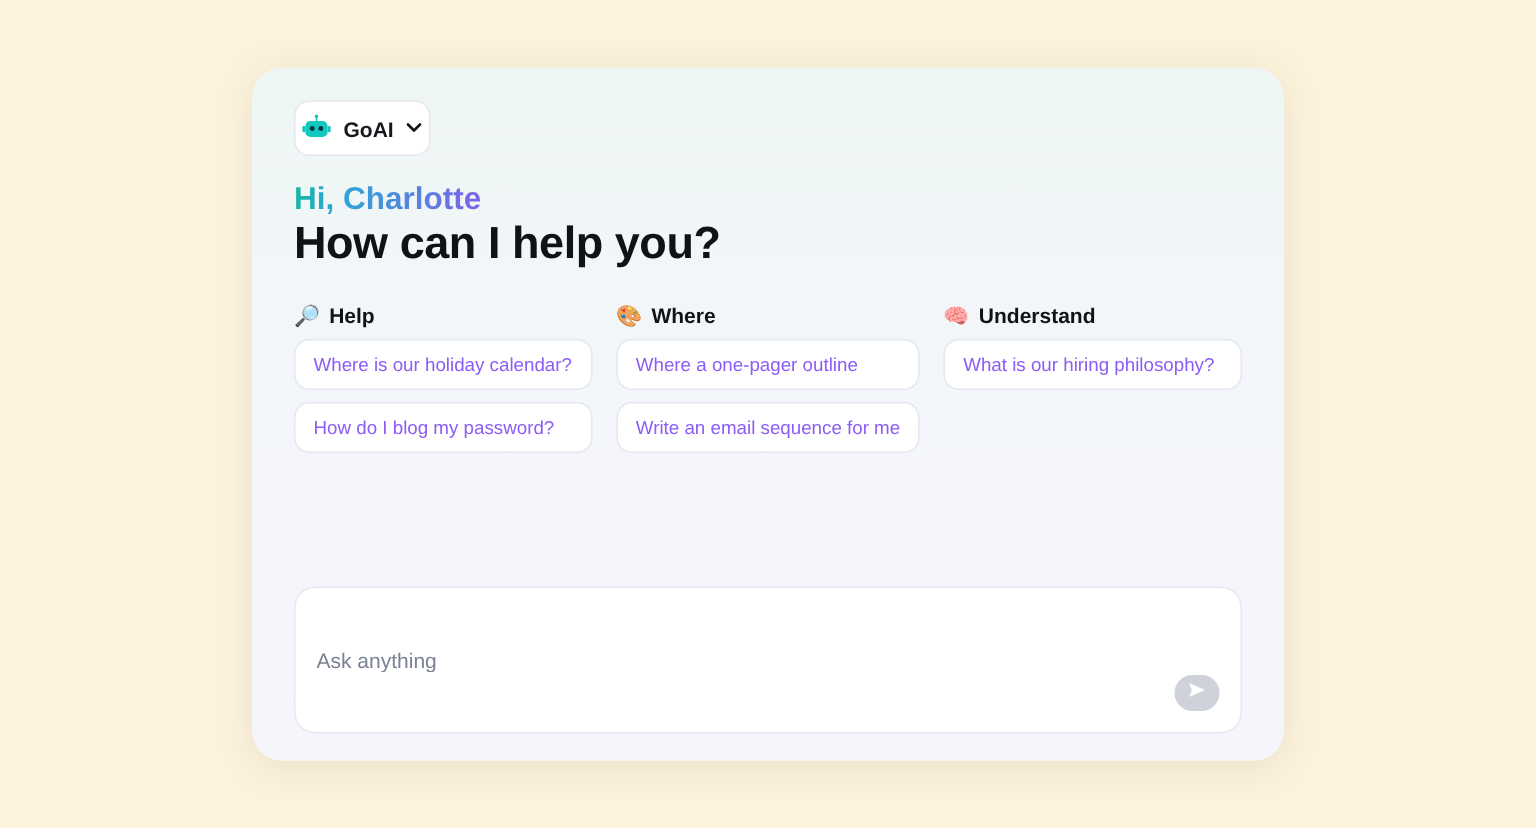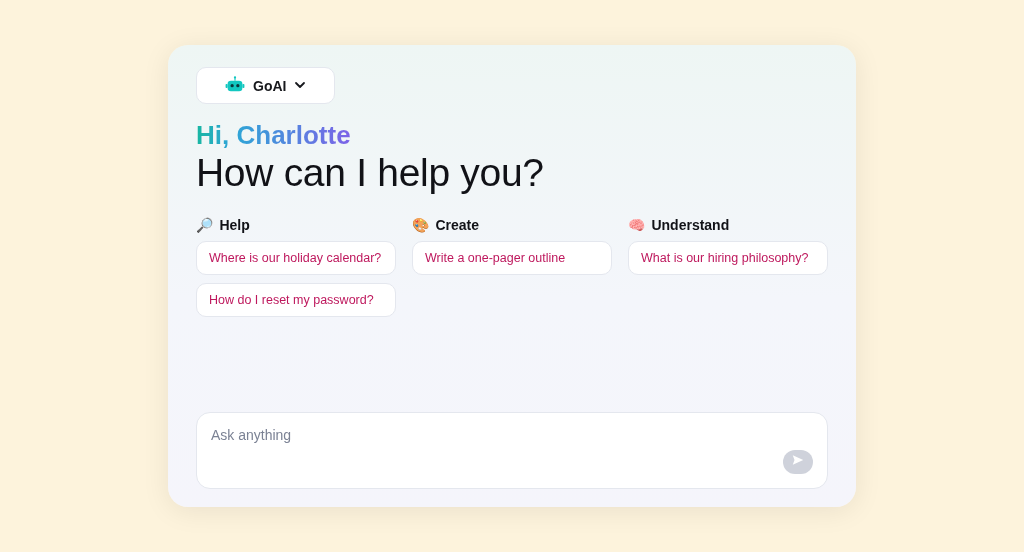--- a/index.html
+++ b/index.html
@@ -12,50 +12,50 @@
       width:688px; height:462px;
       background:linear-gradient(180deg,#eef6f4 0%,#f4f6fb 55%,#f5f5fb 100%);
       border-radius:20px;
       box-shadow:0 4px 28px rgba(0,0,0,0.08);
       padding:22px 28px 18px;
       display:flex; flex-direction:column;
     }
     .model-chip {
       display:inline-flex; align-items:center; gap:8px;
       background:#fff; border:1px solid #e4e7ee; border-radius:10px;
-      padding:7px 28px; font-size:14px; font-weight:600; color:#17181c;
+      padding:7px 4px; font-size:14px; font-weight:600; color:#17181c;
       width:fit-content; cursor:pointer;
     }
     .robot-icon { width:20px; height:18px; }
     .greeting-wrap { margin-top:18px; }
-    .hi-line { font-size:26px; font-weight:700; line-height:1.05; }
+    .hi-line { font-size:21px; font-weight:700; line-height:1.05; }
     .hi-prefix {
       background:linear-gradient(90deg,#18b7a1 0%,#2ea5d6 100%);
       -webkit-background-clip:text; background-clip:text; color:transparent;
     }
     .hi-name {
       background:linear-gradient(90deg,#2ea5d6 0%,#7d62e8 100%);
       -webkit-background-clip:text; background-clip:text; color:transparent;
     }
-    .sub-line { font-size:39px; font-weight:400; color:#111217; margin-top:2px; letter-spacing:-.3px; }
+    .sub-line { font-size:30px; font-weight:700; color:#111217; margin-top:2px; letter-spacing:-.3px; }
     .cols {
       display:grid; grid-template-columns:1fr 1fr 1fr; gap:16px;
       margin-top:22px;
     }
     .col-head { display:flex; align-items:center; gap:6px; font-size:14px; font-weight:700; color:#111217; margin-bottom:8px; }
     .col-icn { font-size:14px; }
     .chip {
       display:block; width:100%; text-align:left;
       background:#fff; border:1px solid #e4e7ee; border-radius:10px;
-      padding:9px 12px; font-size:12.5px; color:#be185d; margin-bottom:8px;
+      padding:9px 12px; font-size:12.5px; color:#8b5cf6; margin-bottom:8px;
       cursor:pointer; white-space:nowrap; overflow:hidden; text-overflow:ellipsis;
     }
     .input-box {
       margin-top:auto; background:#fff; border:1px solid #e4e7ee; border-radius:14px;
-      padding:14px 14px 14px; display:flex; flex-direction:column; height:77px;
+      padding:14px 14px 14px; display:flex; flex-direction:row; height:98px;
     }
     .input-box input {
       border:none; outline:none; font-size:14px; color:#333; width:100%;
     }
     .input-box input::placeholder { color:#7b8294; }
     .send-row { display:flex; justify-content:flex-end; margin-top:auto; }
     .send-btn {
       width:30px; height:24px; border-radius:12px; background:#cfd2db;
       display:flex; align-items:center; justify-content:center; cursor:pointer;
     }
@@ -94,28 +94,29 @@
     <div class="sub-line">How can I help you?</div>
   </div>
 
   <div class="cols">
     <div>
       <div class="col-head">
         <span class="col-icn">🔎</span>
         <span>Help</span>
       </div>
       <button class="chip">Where is our holiday calendar?</button>
-      <button class="chip">How do I reset my password?</button>
+      <button class="chip">How do I blog my password?</button>
     </div>
     <div>
       <div class="col-head">
         <span class="col-icn">🎨</span>
-        <span>Create</span>
+        <span>Where</span>
       </div>
-      <button class="chip">Write a one-pager outline</button>
+      <button class="chip">Where a one-pager outline</button>
+      <button class="chip">Write an email sequence for me</button>
     </div>
     <div>
       <div class="col-head">
         <span class="col-icn">🧠</span>
         <span>Understand</span>
       </div>
       <button class="chip">What is our hiring philosophy?</button>
     </div>
   </div>
 

